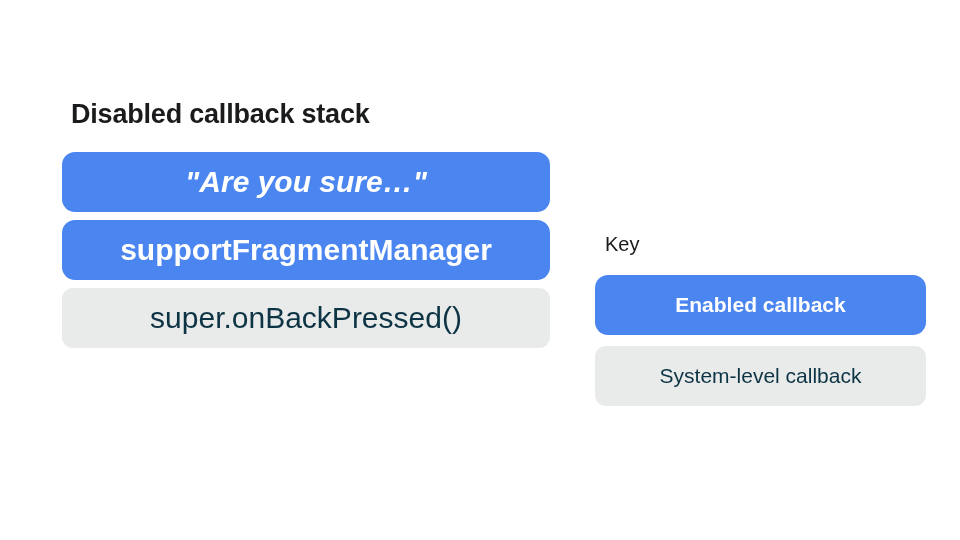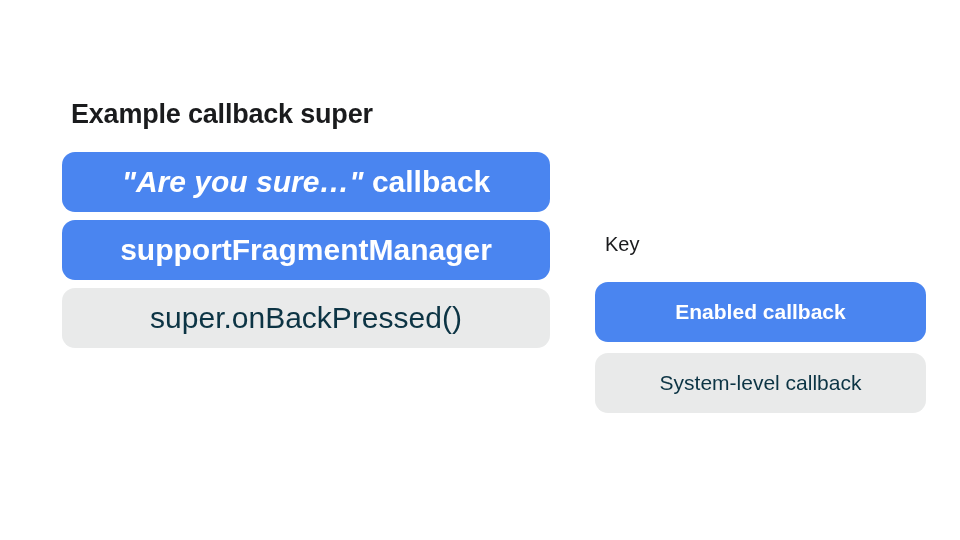--- a/index.html
+++ b/index.html
@@ -48,50 +48,51 @@
   }
   .pill.disabled {
     background: var(--disabled_bg, #d5e8fb);
     color: var(--disabled_text, #4a85f0);
     font-weight: 400;
   }
   .pill.system {
     background: var(--system_bg, #e9eaea);
     color: var(--system_text, #0c3444);
     font-weight: 400;
+    border-radius: 11px;
   }
   .italic-part { font-style: italic; }
 
   .key-title {
     position: absolute;
     left: 605px;
     top: 233px;
     margin: 0;
     font-size: 20px;
     font-weight: 400;
     color: var(--heading_text, #1a1b1d);
   }
   .key-items {
     position: absolute;
     left: 595px;
-    top: 282px;
+    top: 275px;
     width: 331px;
   }
   .key-items .pill { margin-bottom: 11px; font-size: 21px; }
 </style>
 </head>
 <body>
 
 <div class="canvas">
 
-  <h1 class="stack-title">Example callback super</h1>
+  <h1 class="stack-title">Disabled callback stack</h1>
 
   <div class="stack-boxes">
     <div class="pill enabled">
-      <span class="italic-part">"Are you sure…"</span><span> callback</span>
+      <span class="italic-part">"Are you sure…"</span>
     </div>
     <div class="pill enabled">supportFragmentManager</div>
     <div class="pill system">super.onBackPressed()</div>
   </div>
 
   <h2 class="key-title">Key</h2>
 
   <div class="key-items">
     <div class="pill enabled">Enabled callback</div>
     <div class="pill system">System-level callback</div>

